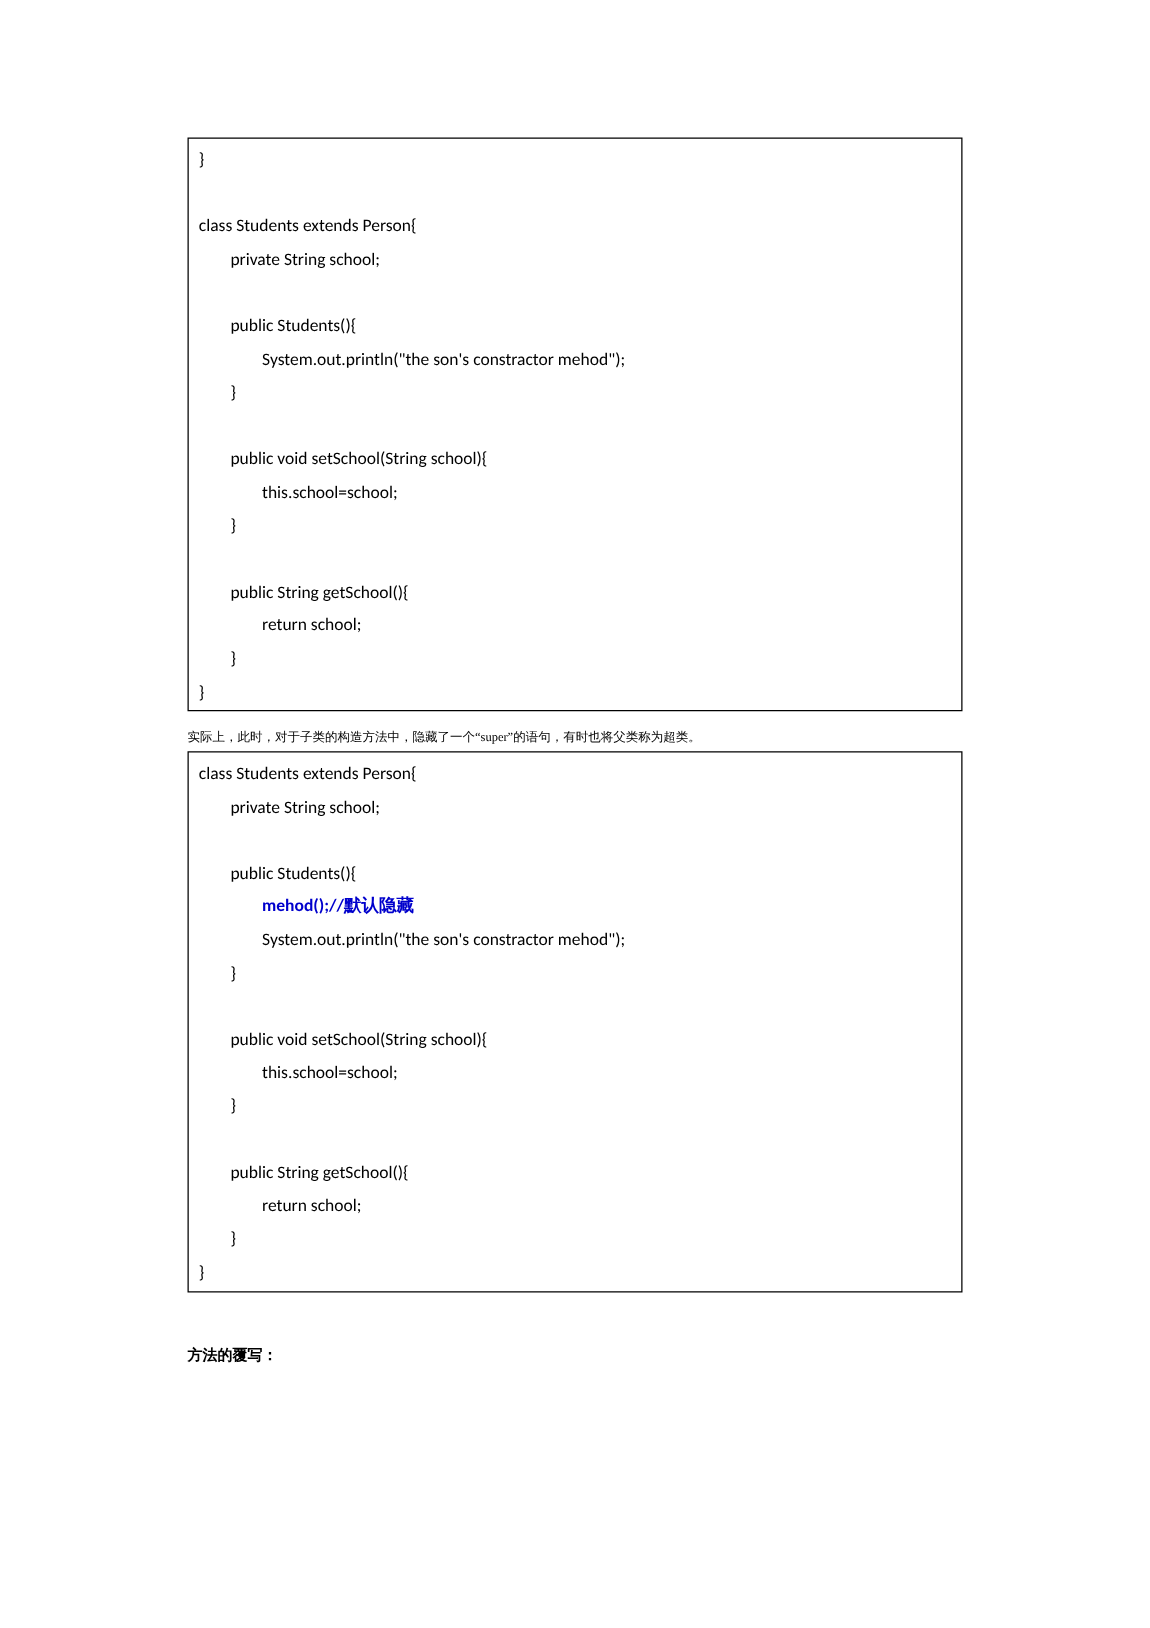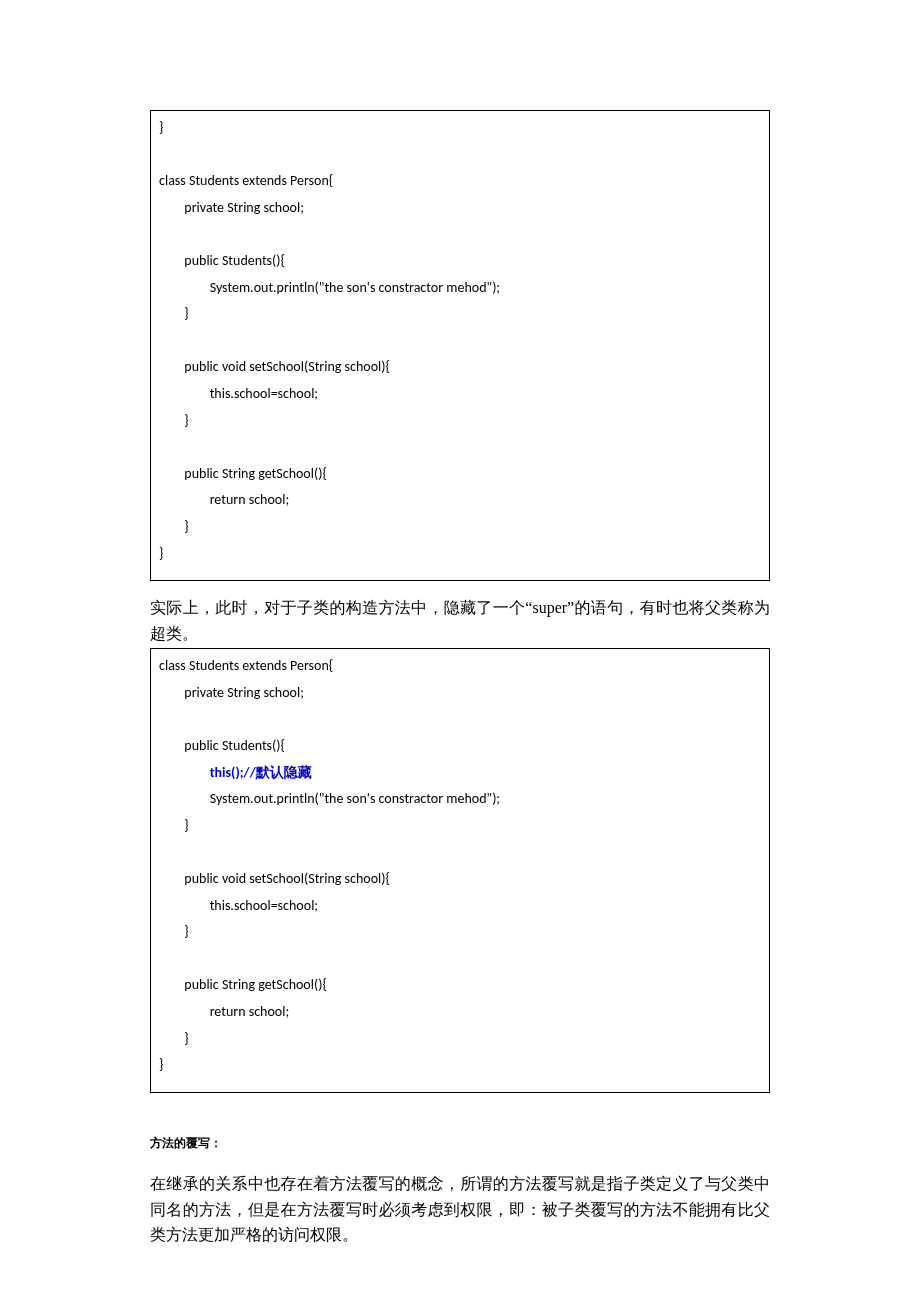--- a/index.html
+++ b/index.html
@@ -9,30 +9,30 @@
     font-size: 14px;
     line-height: 1.7;
     color: #000;
     width: 920px;
   }
   .page {
     padding: 110px 150px 100px 150px;
   }
   .code-box {
     border: 1px solid #000;
-    padding: 4px 8px 13px 8px;
+    padding: 4px 8px 1px 8px;
     font-family: Calibri, Arial, sans-serif;
     font-size: 14px;
     line-height: 1.9;
     white-space: pre;
     margin-bottom: 14px;
   }
   .para {
     font-family: "SimSun", serif;
-    font-size: 16px;
+    font-size: 10px;
     line-height: 1.6;
     margin-bottom: 2px;
     text-align: justify;
   }
   .heading {
     font-family: "SimSun", "Microsoft YaHei", serif;
     font-weight: bold;
     font-size: 12px;
     margin-top: 40px;
     margin-bottom: 18px;
@@ -64,30 +64,29 @@
 <span>                return school;</span>
 <span>        }</span>
 <span>}</span></div>
 
   <div class="para">实际上，此时，对于子类的构造方法中，隐藏了一个“super”的语句，有时也将父类称为超类。</div>
 
   <div class="code-box"><span>class Students extends Person{</span>
 <span>        private String school;</span>
 <span></span>
 <span>        public Students(){</span>
-<span>                </span><span class="highlight">this();//默认隐藏</span>
+<span>                </span><span class="highlight">mehod();//默认隐藏</span>
 <span>                System.out.println("the son's constractor mehod");</span>
 <span>        }</span>
 <span></span>
 <span>        public void setSchool(String school){</span>
 <span>                this.school=school;</span>
 <span>        }</span>
 <span></span>
 <span>        public String getSchool(){</span>
 <span>                return school;</span>
 <span>        }</span>
 <span>}</span></div>
 
   <div class="heading">方法的覆写：</div>
 
-  <div class="para">在继承的关系中也存在着方法覆写的概念，所谓的方法覆写就是指子类定义了与父类中同名的方法，但是在方法覆写时必须考虑到权限，即：被子类覆写的方法不能拥有比父类方法更加严格的访问权限。</div>
 
 </div>
 
 </body></html>

